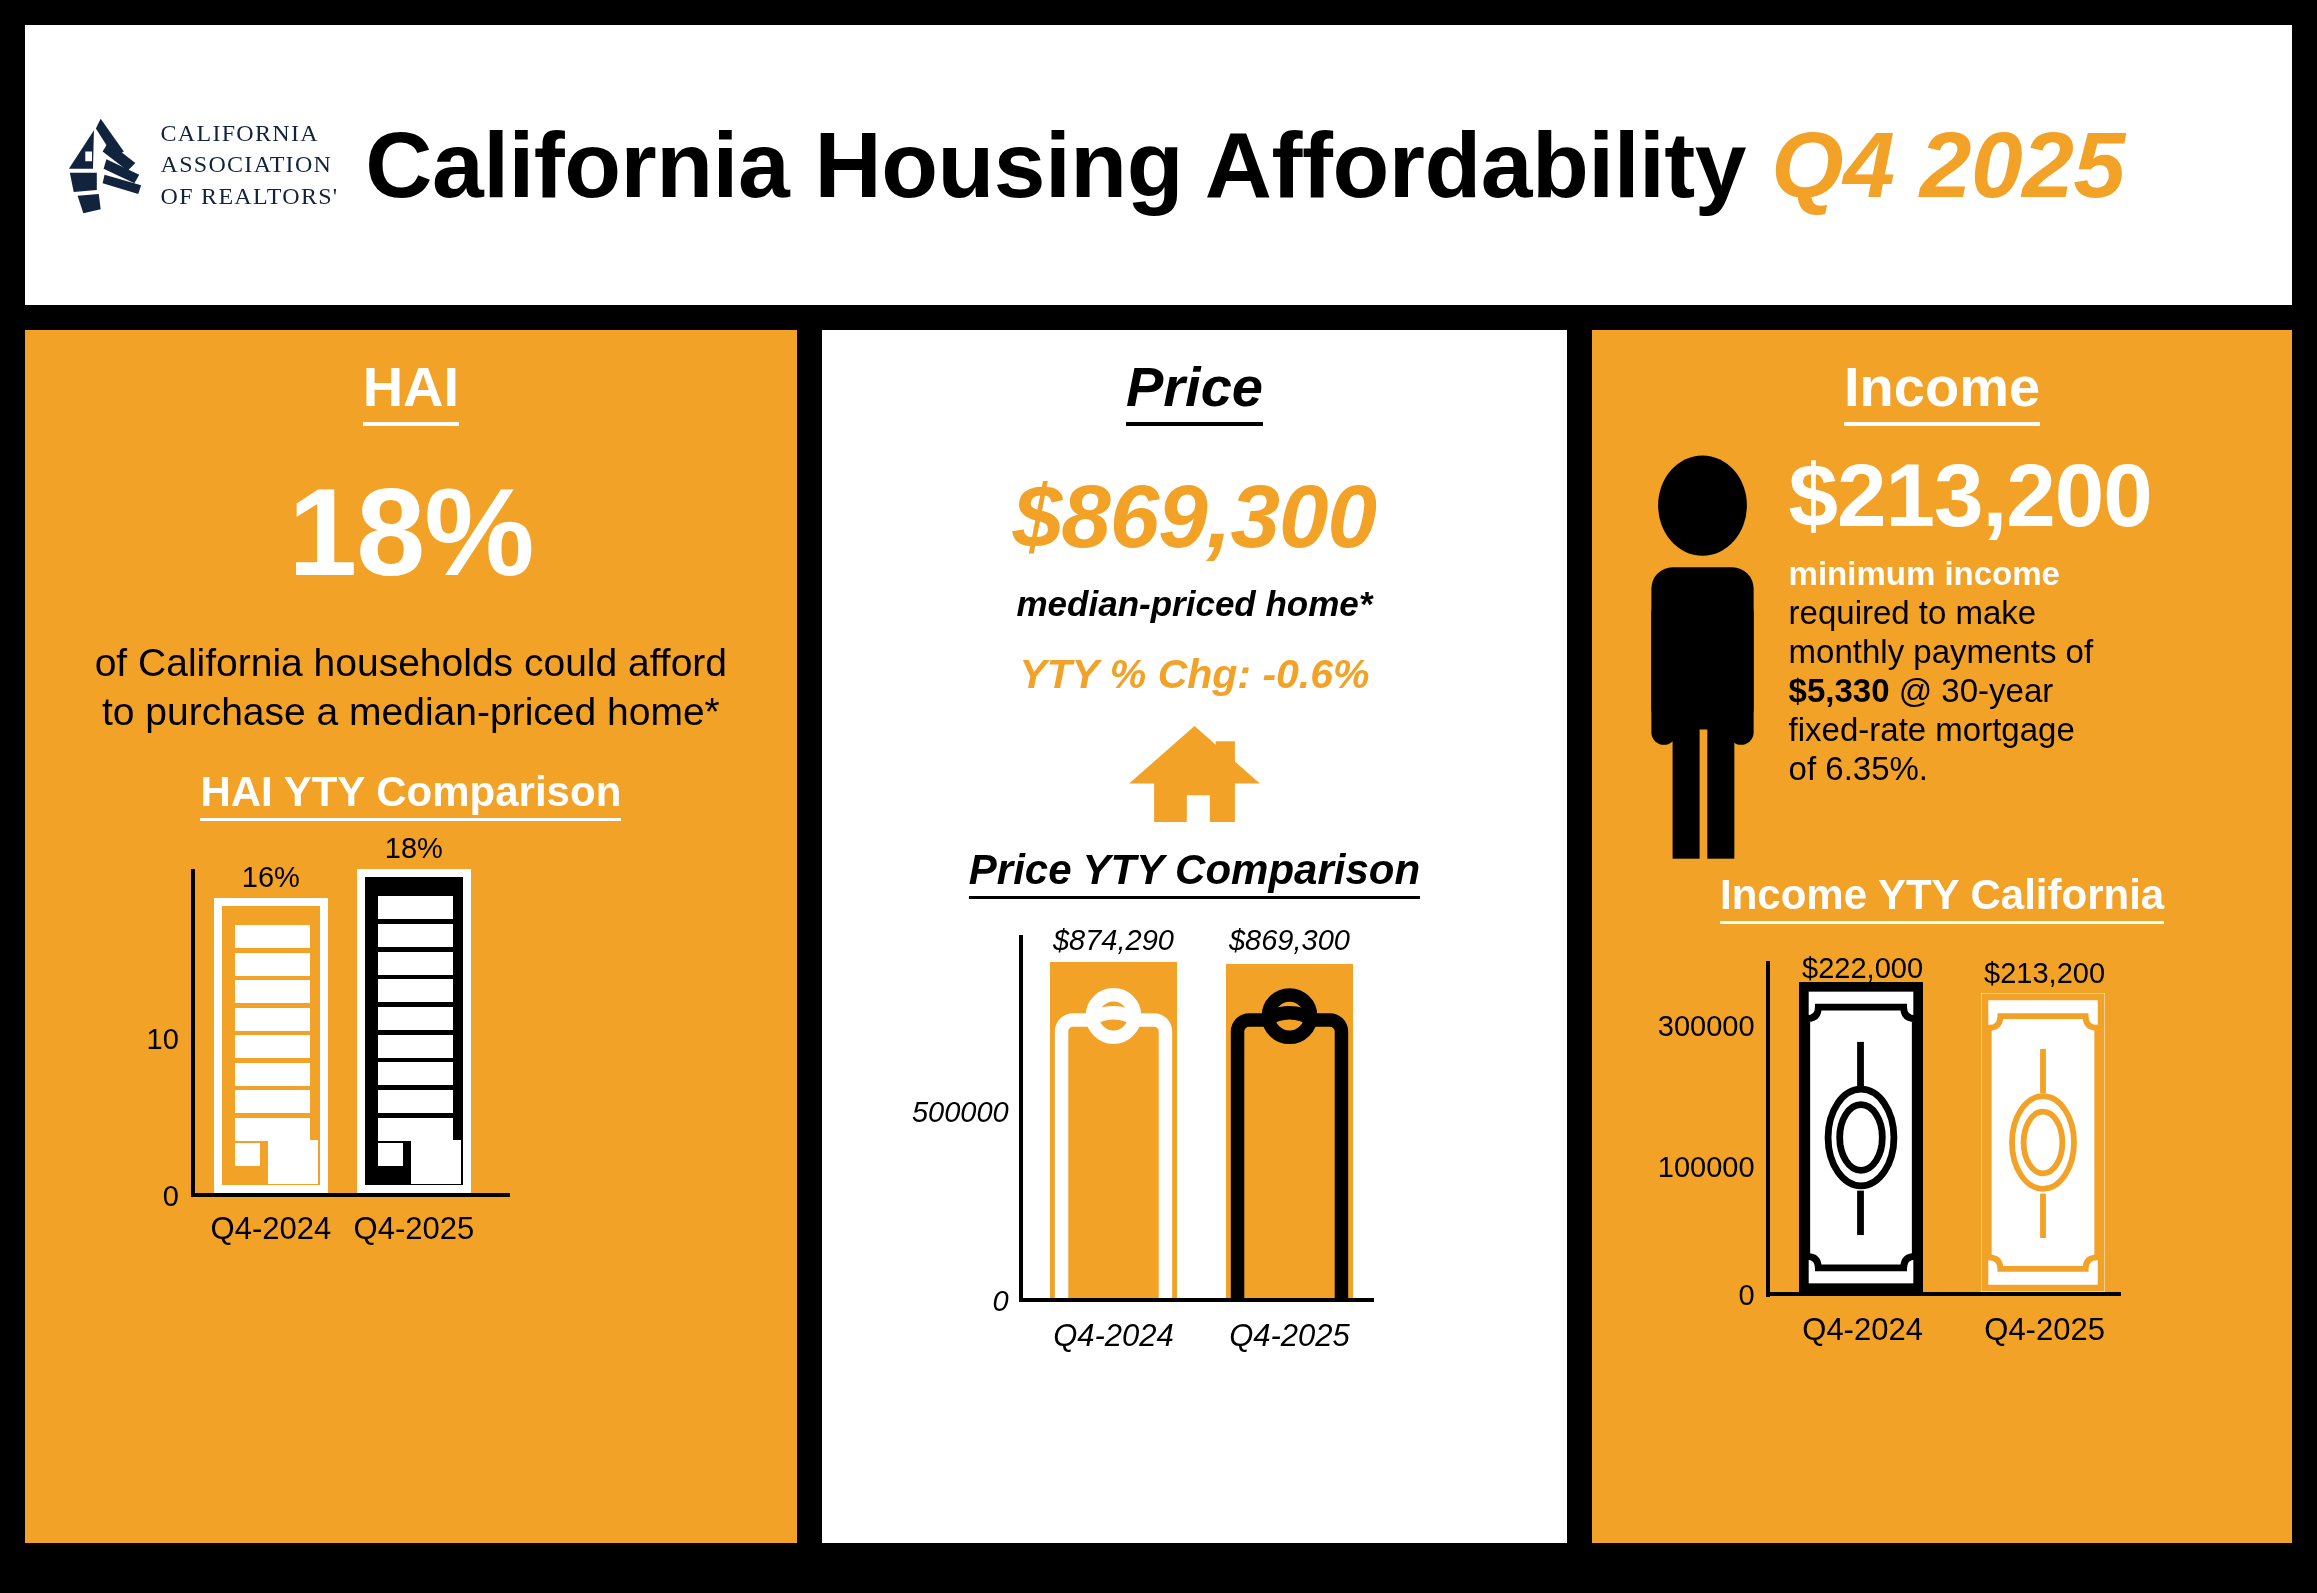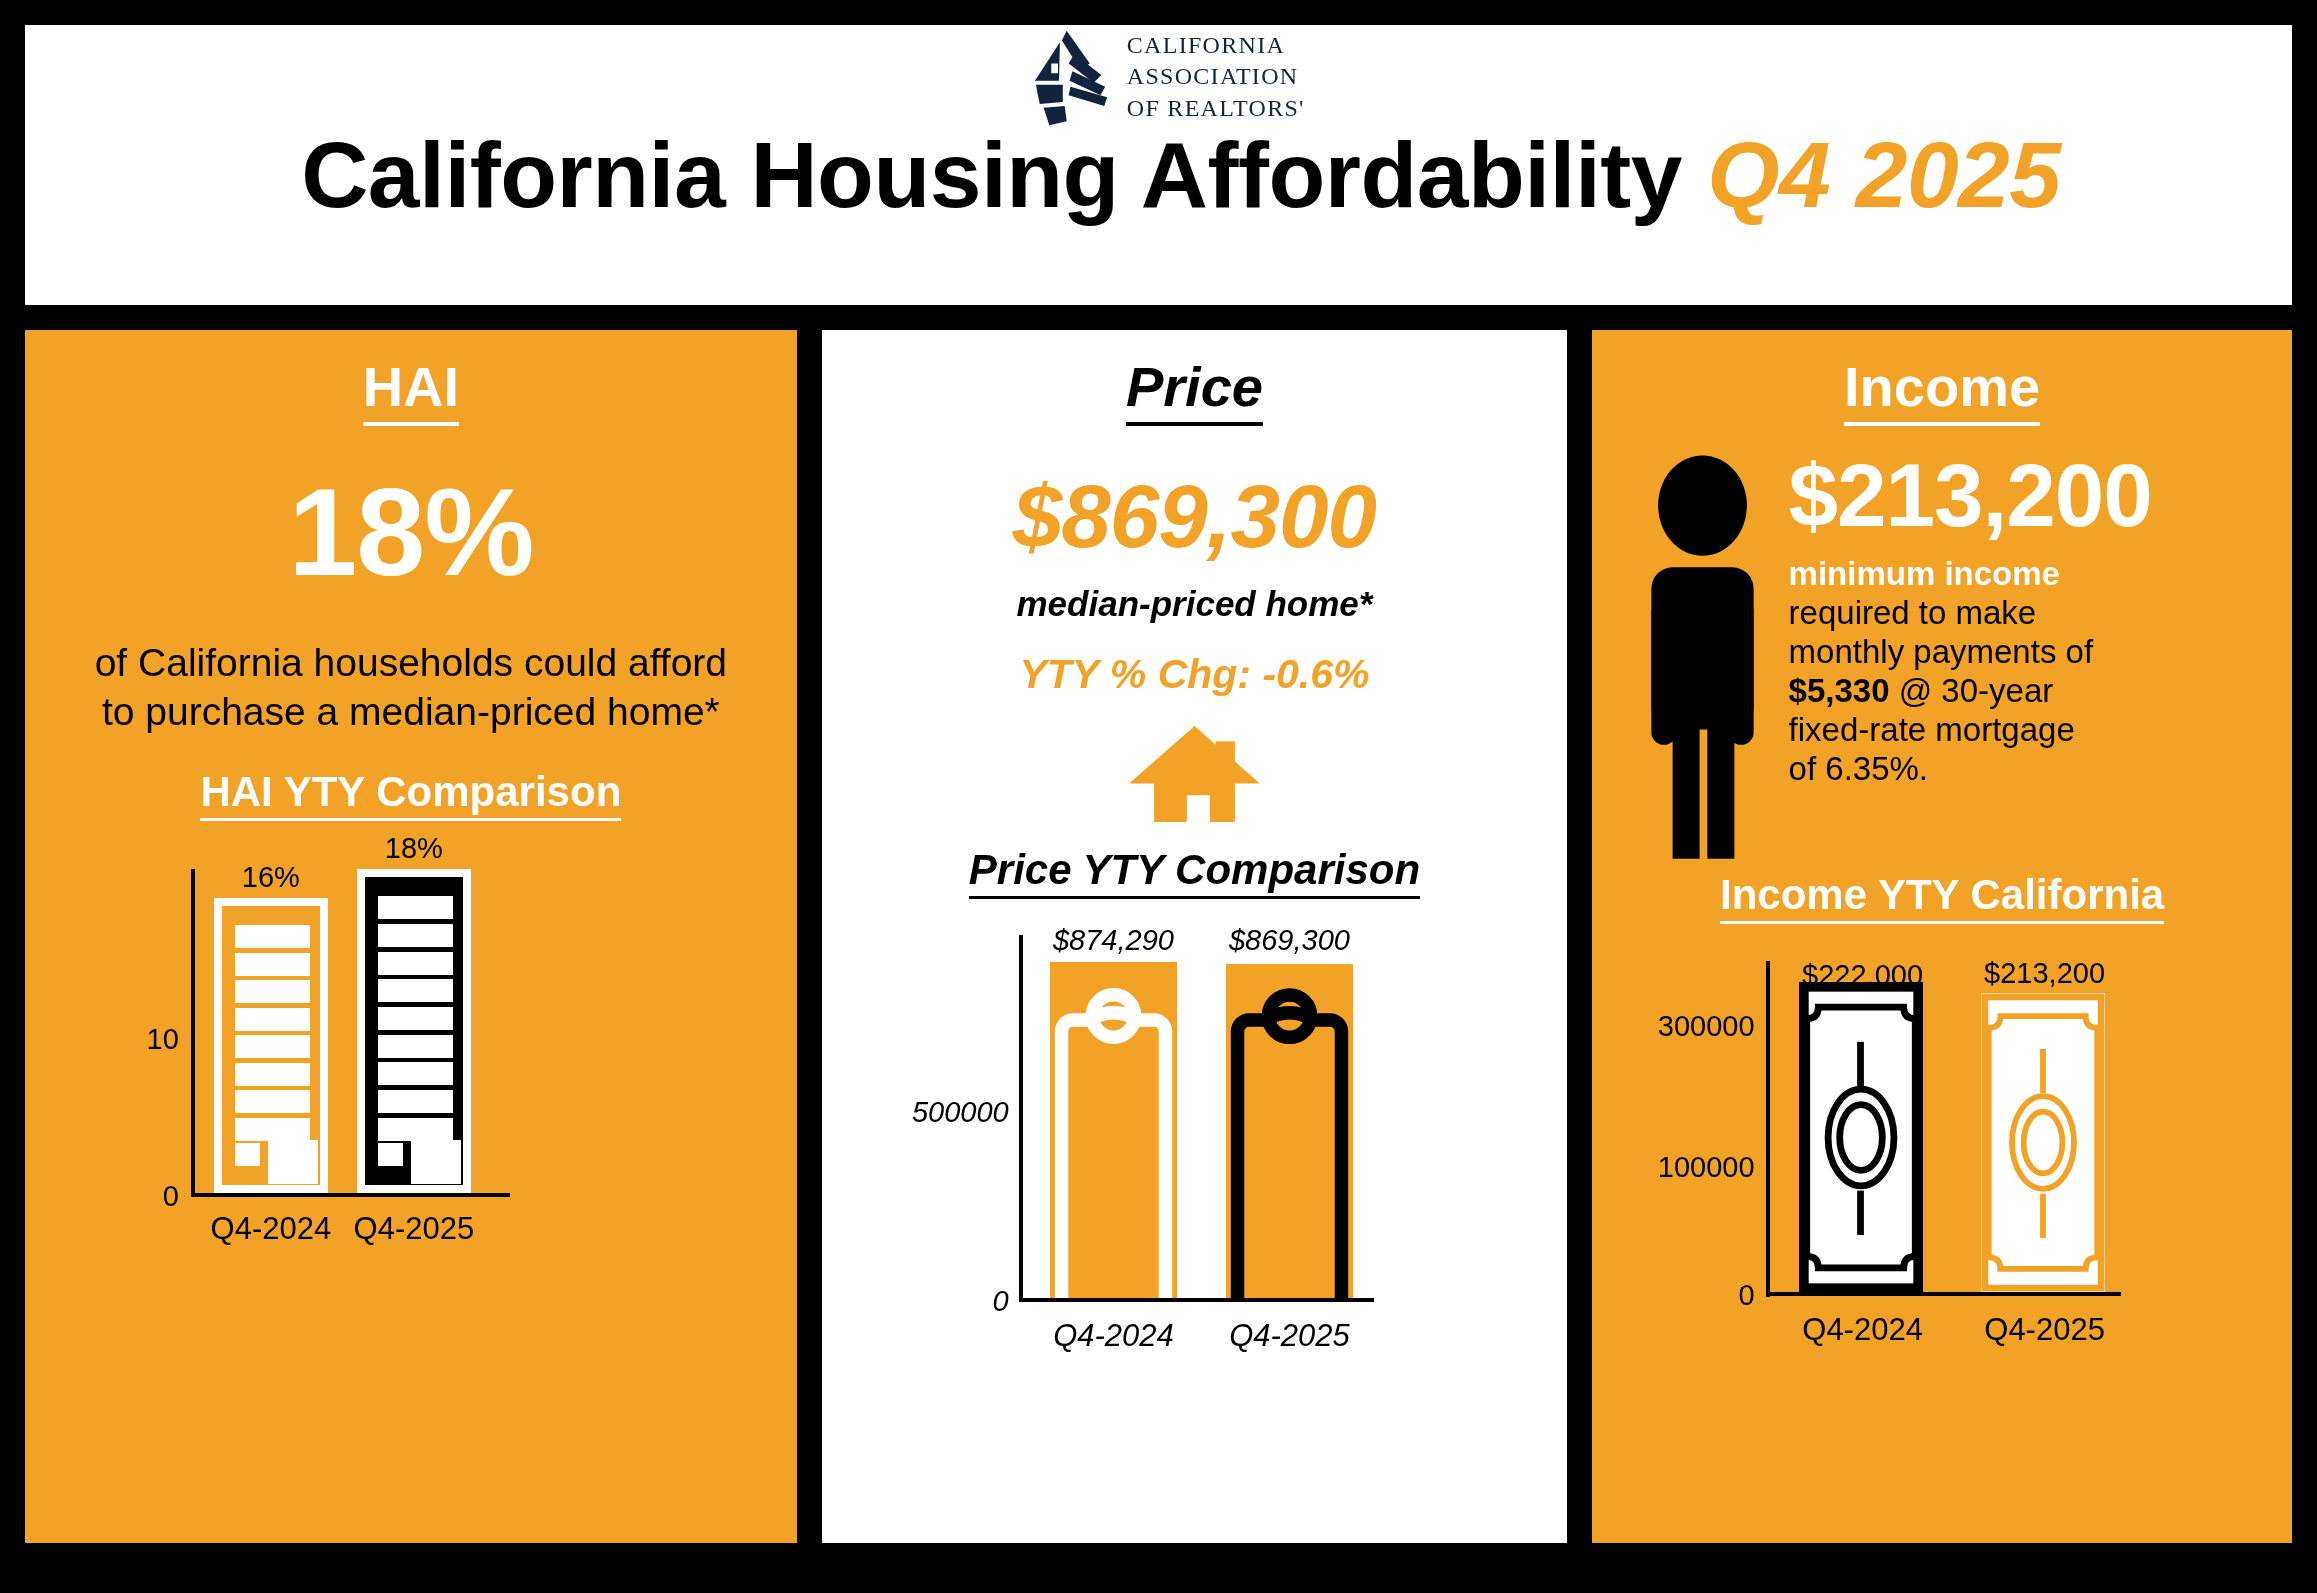--- a/index.html
+++ b/index.html
@@ -20,21 +20,20 @@
 
   
   .header {
     position: relative;
     height: 280px;
     background: #ffffff;
     display: flex;
     align-items: center;
     padding-left: 39px;
     overflow: hidden;
-    flex-direction: column;
   }
   .logo-wrap {
     display: flex;
     align-items: center;
     gap: 13.5px;
     flex: 0 0 auto;
     margin-right: 21px;
   }
   .logo-mark { width: 83px; height: 104px; flex: 0 0 auto; }
   .logo-text {
@@ -445,21 +444,21 @@
       </div>
 
       <div class="plot" style="width:676px;height:386px;margin-top:17.4px;">
         <div class="axis-v" style="left:162px;top:19.3px;height:336px;"></div>
         <div class="axis-h" style="left:162px;top:351px;width:355px;"></div>
 
         <div class="tick-label" style="left:13.5px;top:71px;width:137px;">300000</div>
         <div class="tick-label" style="left:13.5px;top:212px;width:137px;">100000</div>
         <div class="tick-label" style="left:13.5px;top:340px;width:137px;">0</div>
 
-        <div class="val-label" style="left:183px;top:20px;width:151px;">$222,000</div>
+        <div class="val-label" style="left:183px;top:13px;width:151px;">$222,000</div>
         <div class="bar" style="left:195px;top:41px;width:124px;height:311px;background:#ffffff;">
           <svg width="124" height="311" viewBox="0 0 128 322" preserveAspectRatio="none">
             <rect x="5" y="5" width="118" height="312" fill="none" stroke="#000000" stroke-width="10"></rect>
             <path d="M20 26 h88 q0 12 12 12 v246 q-12 0 -12 12 h-88 q0 -12 -12 -12 v-246 q12 0 12 -12 z" fill="none" stroke="#000000" stroke-width="7"></path>
             <ellipse cx="64" cy="161" rx="34" ry="50" fill="none" stroke="#000000" stroke-width="7"></ellipse>
             <ellipse cx="64" cy="161" rx="22" ry="34" fill="none" stroke="#000000" stroke-width="7"></ellipse>
             <rect x="60" y="62" width="7" height="46" fill="#000000"></rect>
             <rect x="60" y="216" width="7" height="46" fill="#000000"></rect>
           </svg>
         </div>

